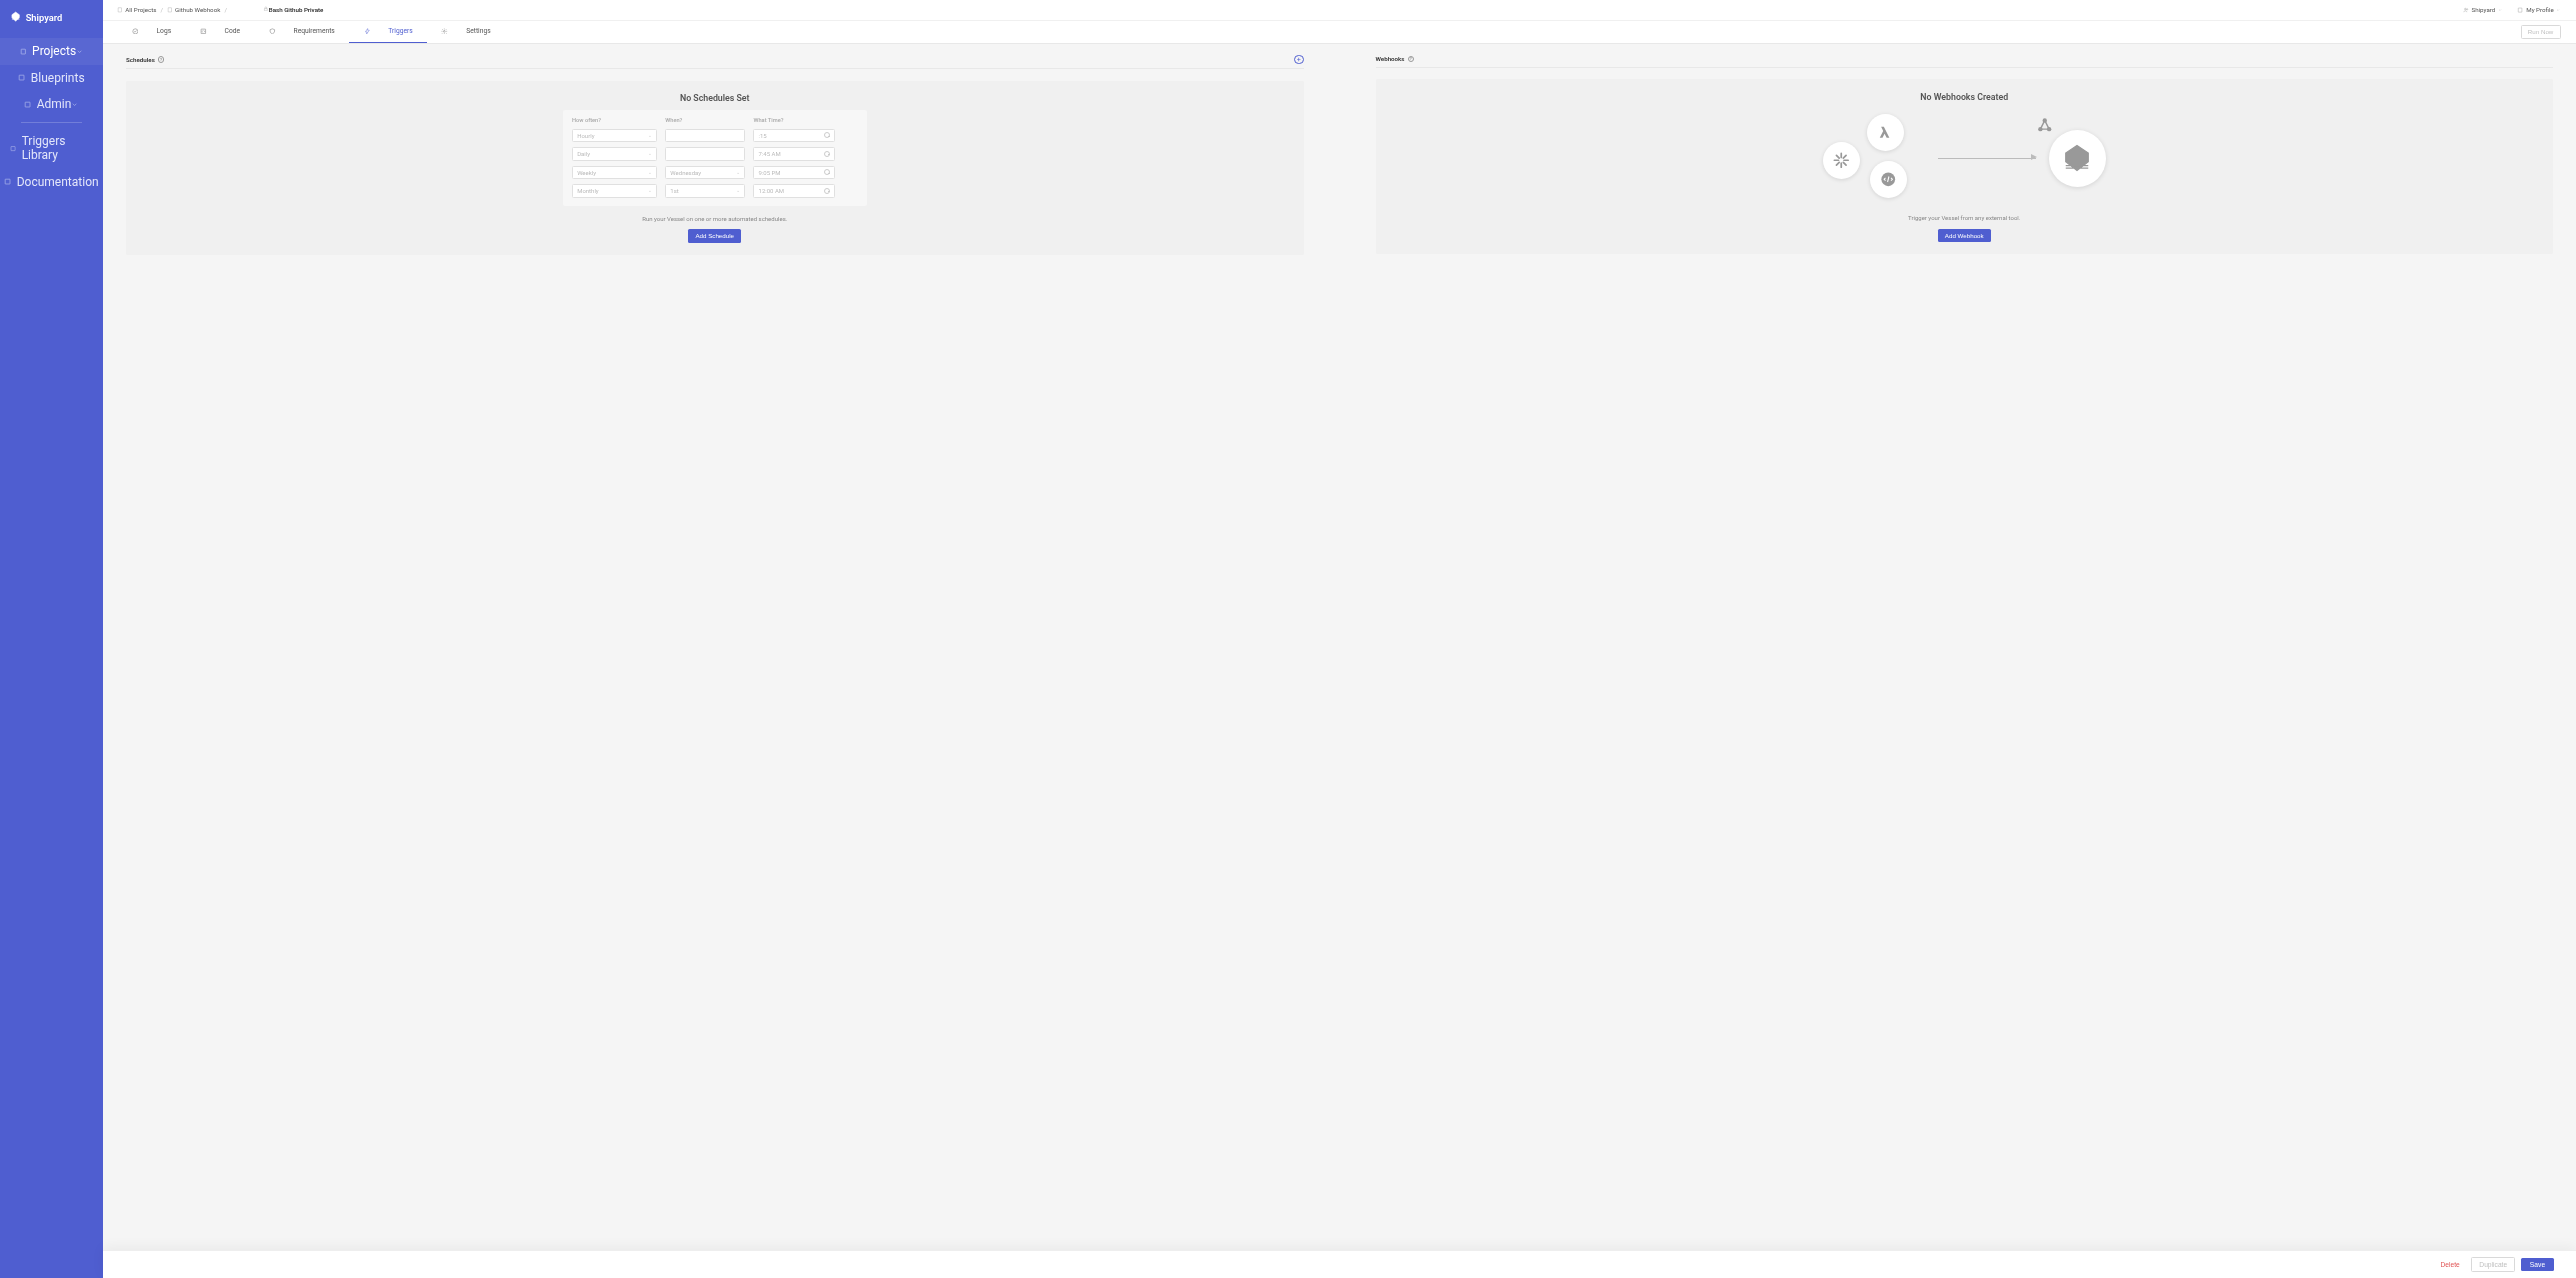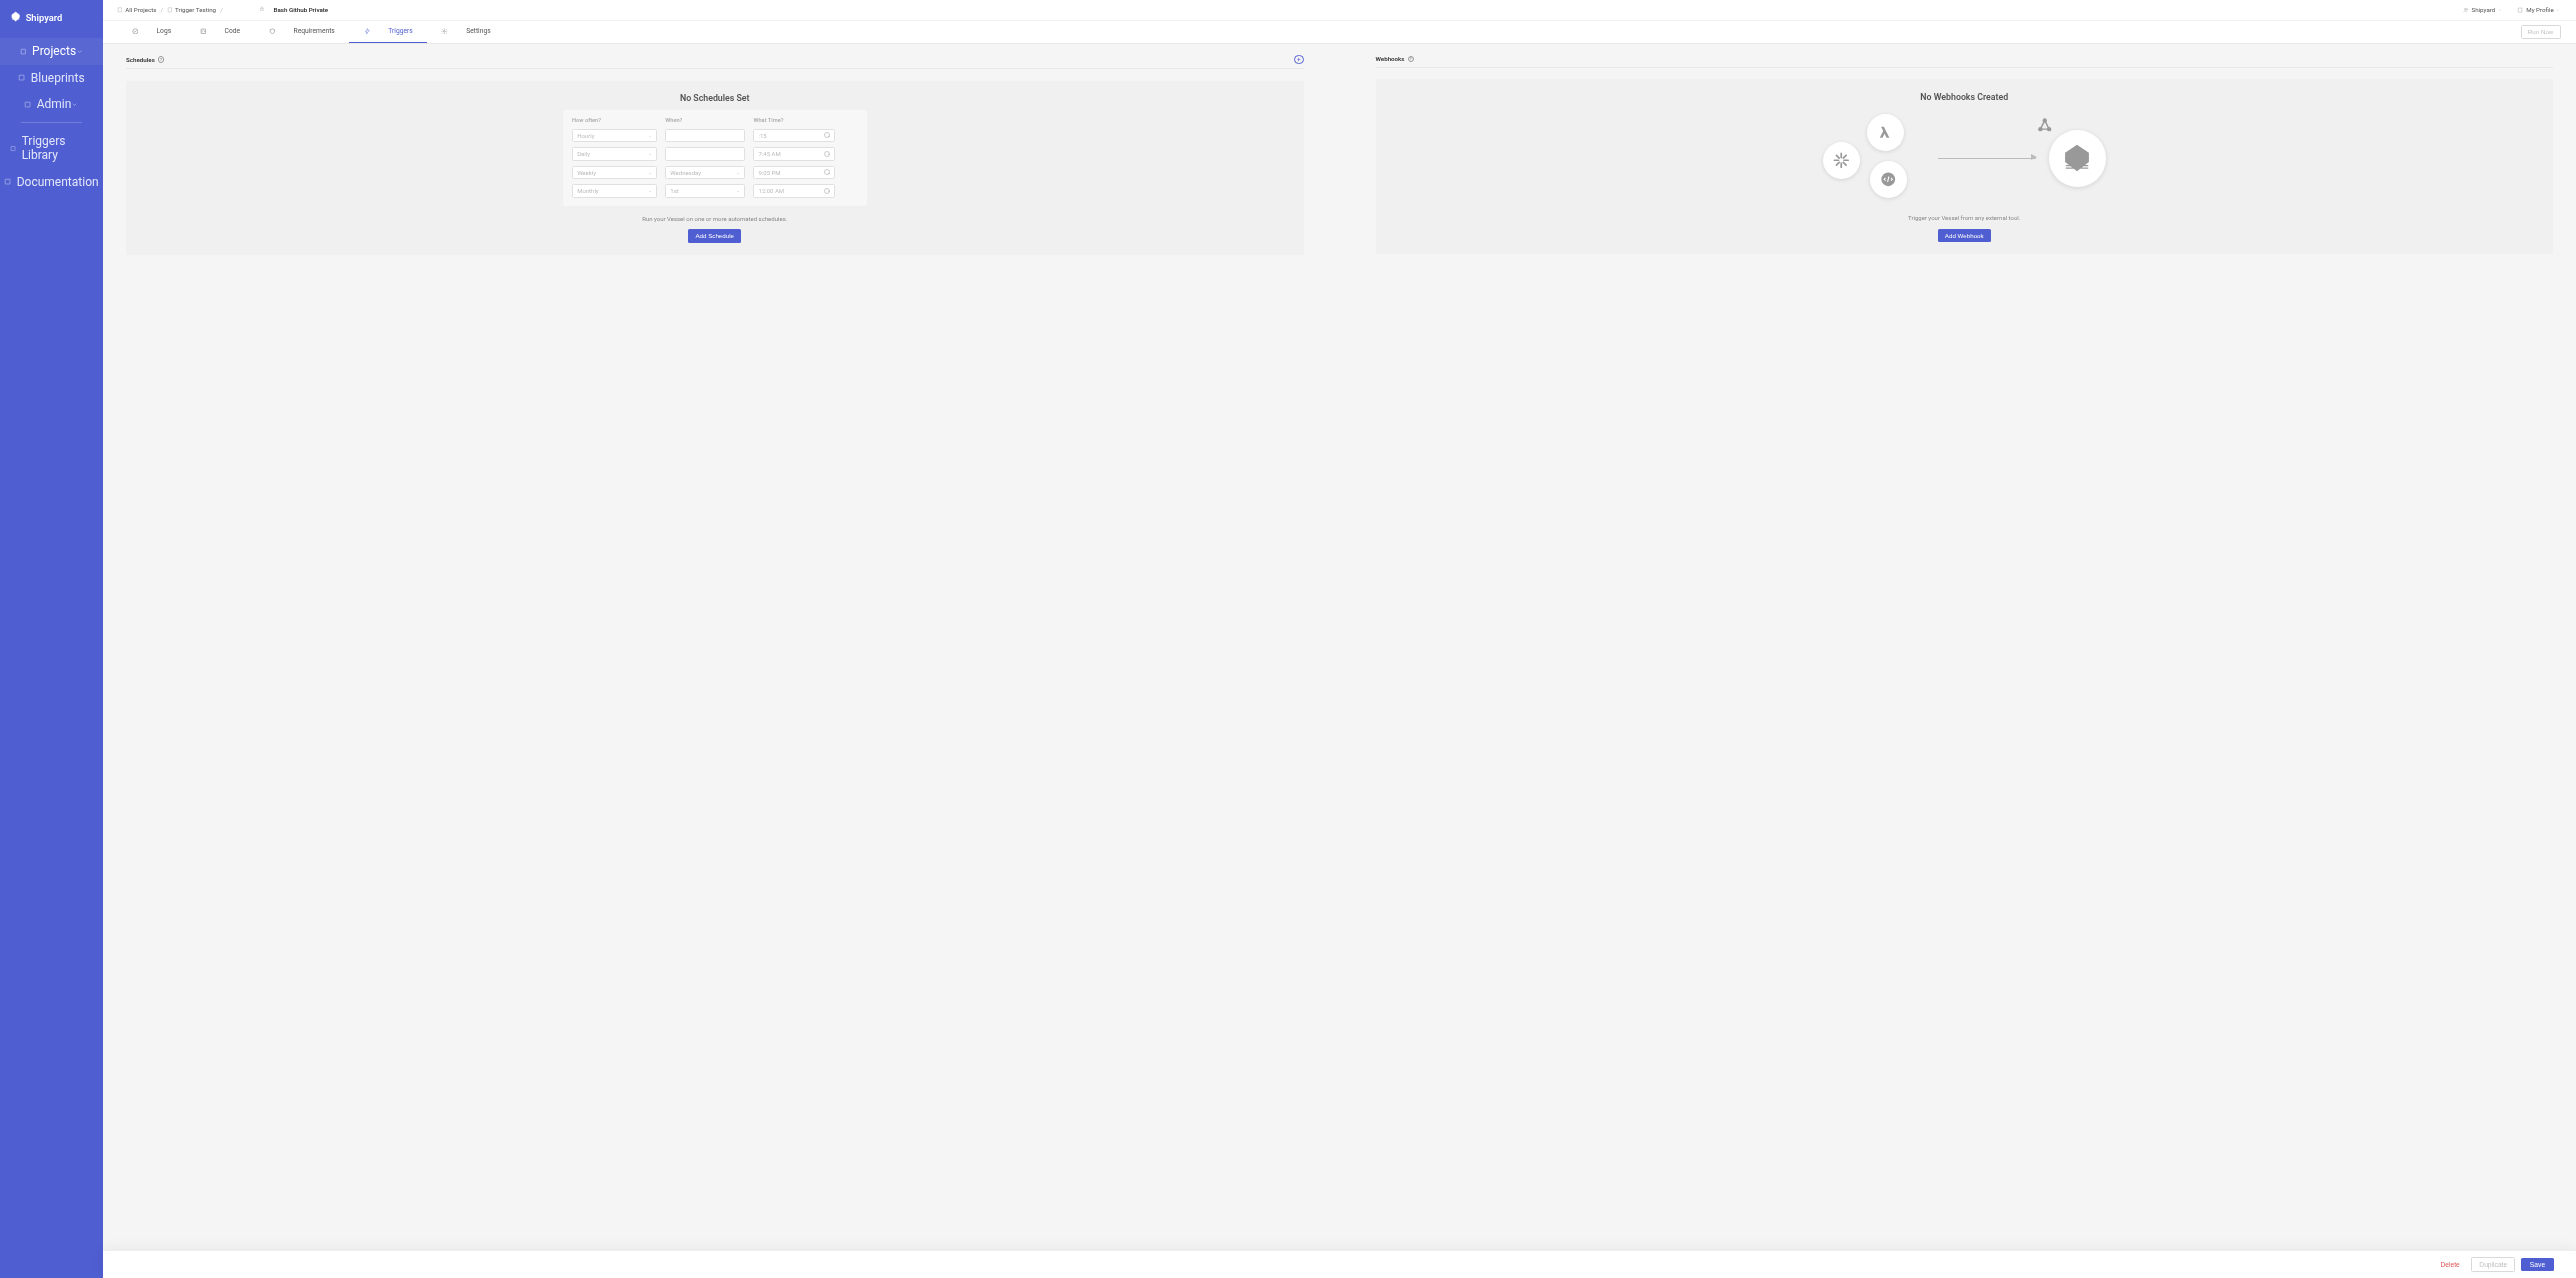--- a/index.html
+++ b/index.html
@@ -19,21 +19,21 @@
 
 
 .main { flex: 1; display: flex; flex-direction: column; background: #fff; position: relative; }
 
 
 .topbar { display: flex; align-items: center; justify-content: space-between; height: 20.6px; padding: 0 15.5px 0 14.4px; border-bottom: 0.5px solid #f0f0f0; font-size: 6.2px; }
 .breadcrumbs { display: flex; align-items: center; gap: 4.1px; color: #555; }
 .breadcrumbs a { color: #555; text-decoration: none; display: flex; align-items: center; gap: 2.1px; }
 .breadcrumbs .sep { color: #bbb; }
 .breadcrumbs svg { width: 5.7px; height: 5.7px; stroke: #666; fill: none; }
-.bc-current { color: #222; font-weight: 500; display: flex; align-items: flex-start; gap: 9px; padding-left: 32px; }
+.bc-current { color: #222; font-weight: 500; display: flex; align-items: flex-start; gap: 0; padding-left: 32px; }
 .top-right { display: flex; align-items: center; gap: 15.5px; }
 .top-drop { display: flex; align-items: center; gap: 2.6px; color: #555; cursor: pointer; }
 .top-drop svg { width: 6.2px; height: 6.2px; stroke: #555; fill: none; }
 .chev { width: 4.1px !important; height: 4.1px !important; }
 
 
 .tabs-bar { display: flex; align-items: center; justify-content: space-between; border-bottom: 0.5px solid #e8e8e8; padding: 0 15.5px 0 14.4px; height: 23px; }
 .tabs { display: flex; align-items: center; gap: 0; }
 .tab { display: flex; align-items: center; gap: 18px; padding: 0 14.4px; height: 23px; font-size: 6.7px; color: #555; cursor: pointer; border-bottom: 1px solid transparent; }
 .tab.active { color: #4f5ed0; border-bottom-color: #4f5ed0; }
@@ -162,21 +162,21 @@
           <svg viewBox="0 0 24 24">
               <rect x="5" y="3" width="14" height="18" rx="1"></rect>
             </svg>
           <span>All Projects</span>
         </a>
         <span class="sep">/</span>
         <a href="#">
           <svg viewBox="0 0 24 24">
               <rect x="5" y="3" width="14" height="18" rx="1"></rect>
             </svg>
-          <span>Trigger Testing</span>
+          <span>Github Webhook</span>
         </a>
         <span class="sep">/</span>
         <span class="bc-current">
           <svg viewBox="0 0 24 24">
               <rect x="6" y="11" width="12" height="9" rx="1"></rect>
               <path d="M8 11 V8 a4 4 0 0 1 8 0 v3"></path>
             </svg>
           <span>Bash Github Private</span>
         </span>
       </div>

